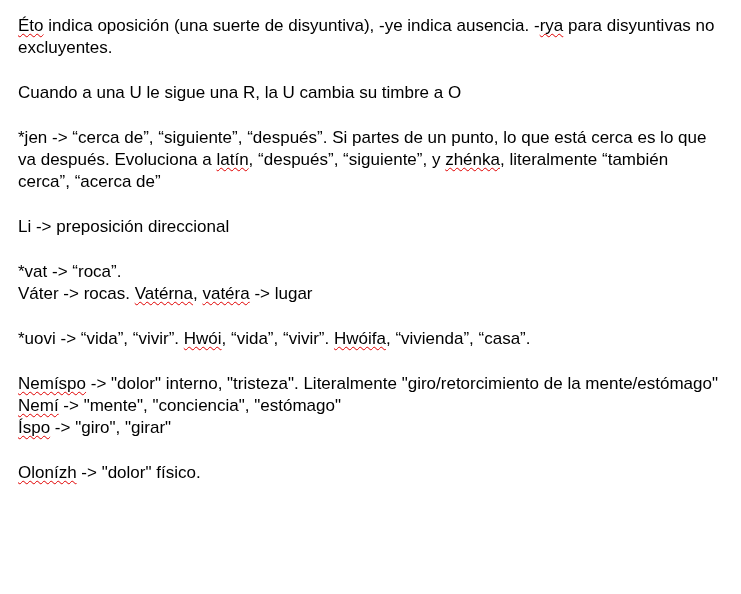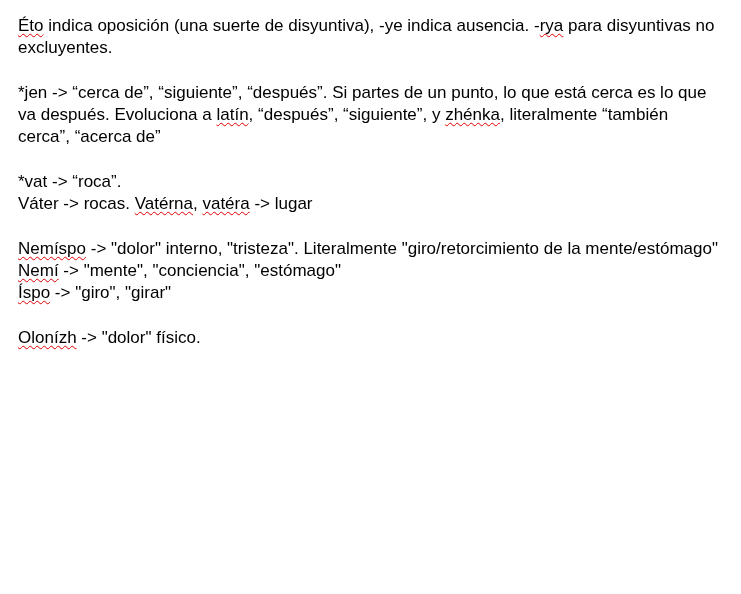--- a/index.html
+++ b/index.html
@@ -38,18 +38,21 @@
     text-underline-offset: 2px;
     text-decoration-skip-ink: none;
   }
 </style>
 </head>
 <body>
 
 <div class="doc-page">
   <div class="doc-text">
       <p><span class="misspelled">Éto</span><span> indica oposición (una suerte de disyuntiva), -ye indica ausencia. -</span><span class="misspelled">rya</span><span> para disyuntivas no excluyentes.</span></p>
+      <p><span>Cuando a una U le sigue una R, la U cambia su timbre a O</span></p>
       <p><span>*jen -&gt; “cerca de”, “siguiente”, “después”. Si partes de un punto, lo que está cerca es lo que va después. Evoluciona a </span><span class="misspelled">latín</span><span>, “después”, “siguiente”, y </span><span class="misspelled">zhénka</span><span>, literalmente “también cerca”, “acerca de”</span></p>
+      <p><span>Li -&gt; preposición direccional</span></p>
       <p><span>*vat -&gt; “roca”.</span><br><span>Váter -&gt; rocas. </span><span class="misspelled">Vatérna</span><span>, </span><span class="misspelled">vatéra</span><span> -&gt; lugar</span></p>
+      <p><span>*uovi -&gt; “vida”, “vivir”. </span><span class="misspelled">Hwói</span><span>, “vida”, “vivir”. </span><span class="misspelled">Hwóifa</span><span>, “vivienda”, “casa”.</span></p>
       <p><span class="misspelled">Nemíspo</span><span> -&gt; "dolor" interno, "tristeza". Literalmente "giro/retorcimiento de la mente/estómago"</span><br><span class="misspelled">Nemí</span><span> -&gt; "mente", "conciencia", "estómago"</span><br><span class="misspelled">Íspo</span><span> -&gt; "giro", "girar"</span></p>
       <p><span class="misspelled">Olonízh</span><span> -&gt; "dolor" físico.</span></p>
     </div>
 </div>
 
 </body></html>

